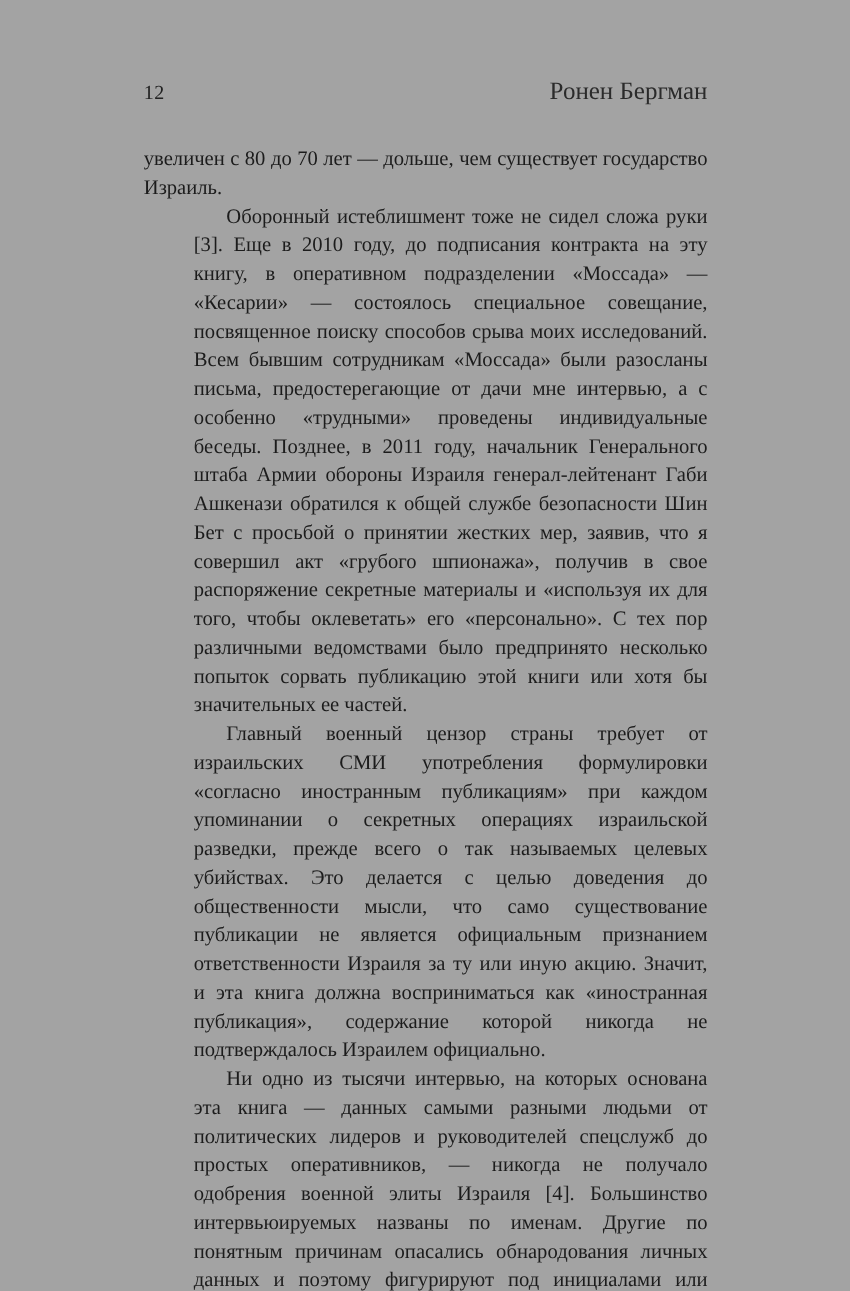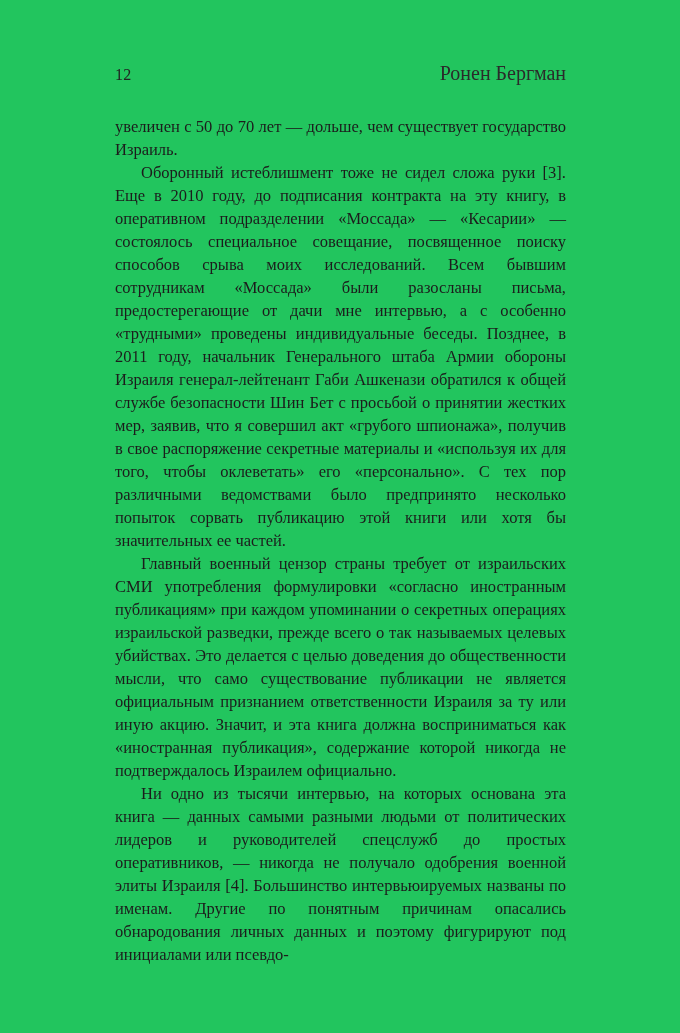--- a/index.html
+++ b/index.html
@@ -4,21 +4,21 @@
   <style>
     * { margin: 0; padding: 0; box-sizing: border-box; }
     html, body {
       background: #ffffff;
       font-family: "Liberation Serif", "DejaVu Serif", serif;
     }
     .page {
       position: relative;
       width: 680px;
       height: 1033px;
-      background: #22c55e;
+      background: #a3a3a3;
       color: #1c1c1c;
       padding: 62px 114px 0 115px;
       overflow: hidden;
     }
     .page-header {
       display: flex;
       justify-content: space-between;
       align-items: baseline;
       margin-bottom: 30px;
     }
@@ -34,29 +34,30 @@
     .page-body p {
       font-size: 16.5px;
       line-height: 23px;
       text-align: justify;
       color: #1c1c1c;
       hyphens: auto;
       -webkit-hyphens: auto;
     }
     .page-body p.indent {
       text-indent: 26px;
+      margin-left: 40px;
     }
   </style>
 </head>
 <body>
 
 <div class="page">
   <header class="page-header">
     <span class="page-number">12</span>
     <span class="running-title">Ронен Бергман</span>
   </header>
   <main class="page-body">
-    <p>увеличен с 50 до 70 лет — дольше, чем существует государство Израиль.</p>
+    <p>увеличен с 80 до 70 лет — дольше, чем существует государство Израиль.</p>
     <p class="indent">Оборонный истеблишмент тоже не сидел сложа руки [3]. Еще в 2010 году, до подписания контракта на эту книгу, в оперативном подразделении «Моссада» — «Кесарии» — состоялось специальное совещание, посвященное поиску способов срыва моих исследований. Всем бывшим сотрудникам «Моссада» были разосланы письма, предостерегающие от дачи мне интервью, а с особенно «трудными» проведены индивидуальные беседы. Позднее, в 2011 году, начальник Генерального штаба Армии обороны Израиля генерал-лейтенант Габи Ашкенази обратился к общей службе безопасности Шин Бет с просьбой о принятии жестких мер, заявив, что я совершил акт «грубого шпионажа», получив в свое распоряжение секретные материалы и «используя их для того, чтобы оклеветать» его «персонально». С тех пор различными ведомствами было предпринято несколько попыток сорвать публикацию этой книги или хотя бы значительных ее частей.</p>
     <p class="indent">Главный военный цензор страны требует от израильских СМИ употребления формулировки «согласно иностранным публикациям» при каждом упоминании о секретных операциях израильской разведки, прежде всего о так называемых целевых убийствах. Это делается с целью доведения до общественности мысли, что само существование публикации не является официальным признанием ответственности Израиля за ту или иную акцию. Значит, и эта книга должна восприниматься как «иностранная публикация», содержание которой никогда не подтверждалось Израилем официально.</p>
     <p class="indent">Ни одно из тысячи интервью, на которых основана эта книга — данных самыми разными людьми от политических лидеров и руководителей спецслужб до простых оперативников, — никогда не получало одобрения военной элиты Израиля [4]. Большинство интервьюируемых названы по именам. Другие по понятным причинам опасались обнародования личных данных и поэтому фигурируют под инициалами или псевдо-</p>
   </main>
 </div>
 
 </body></html>

